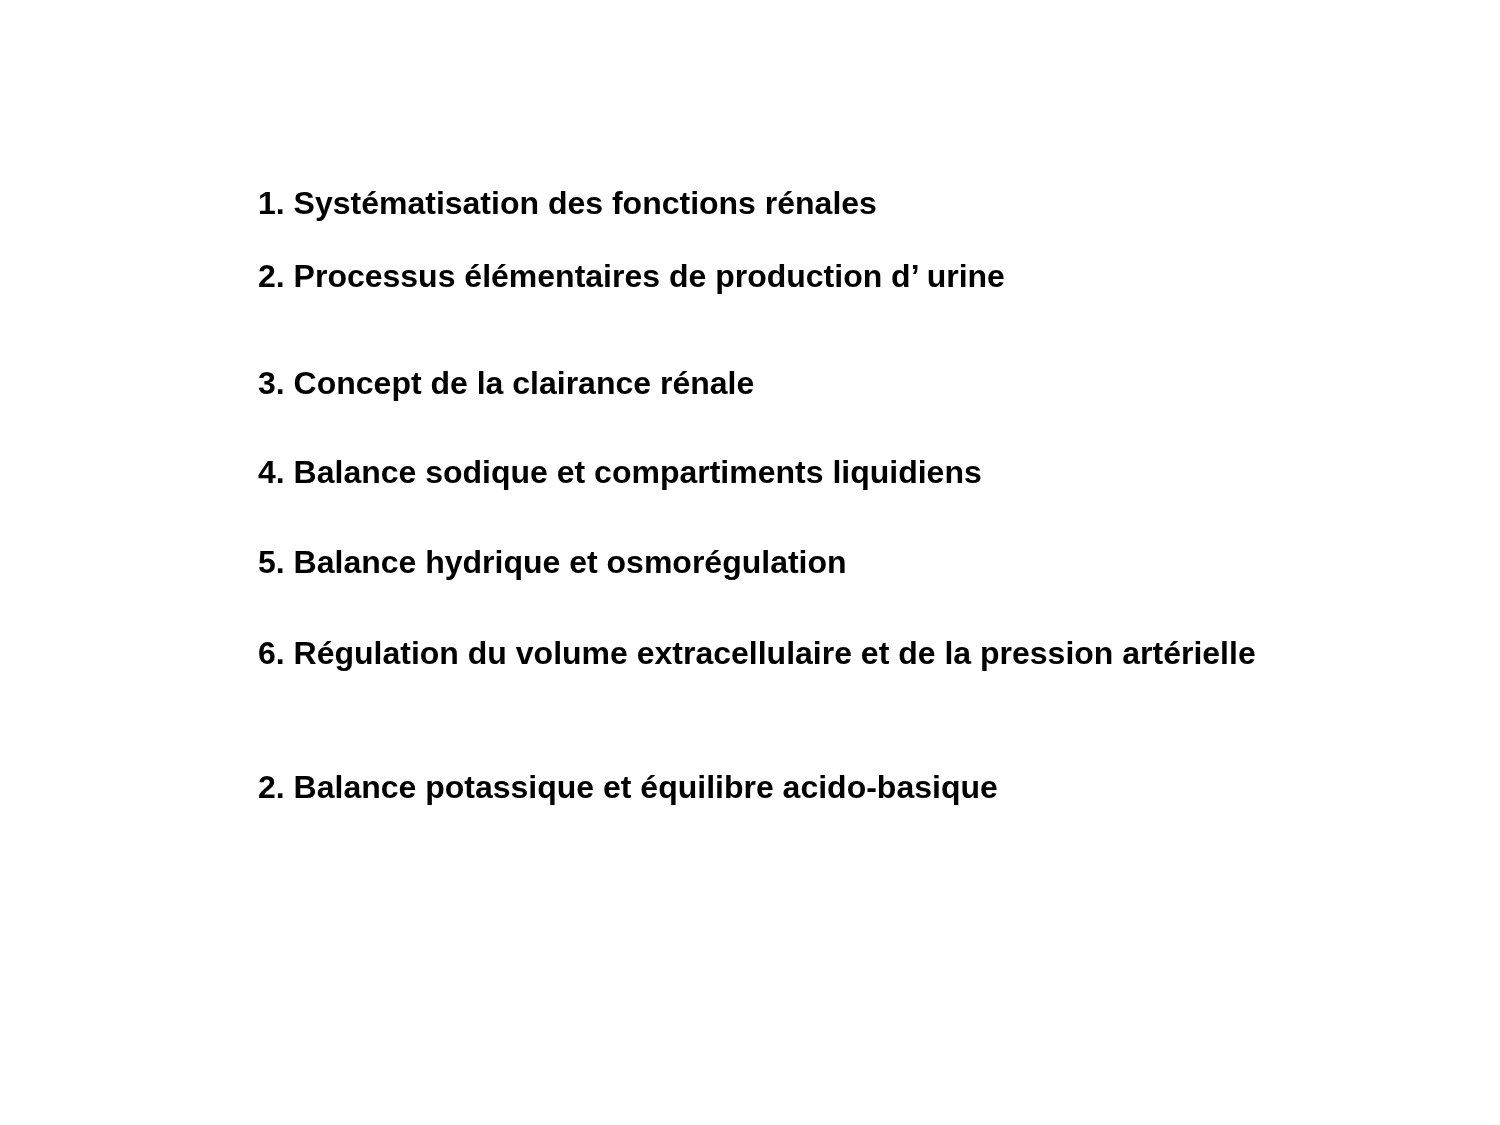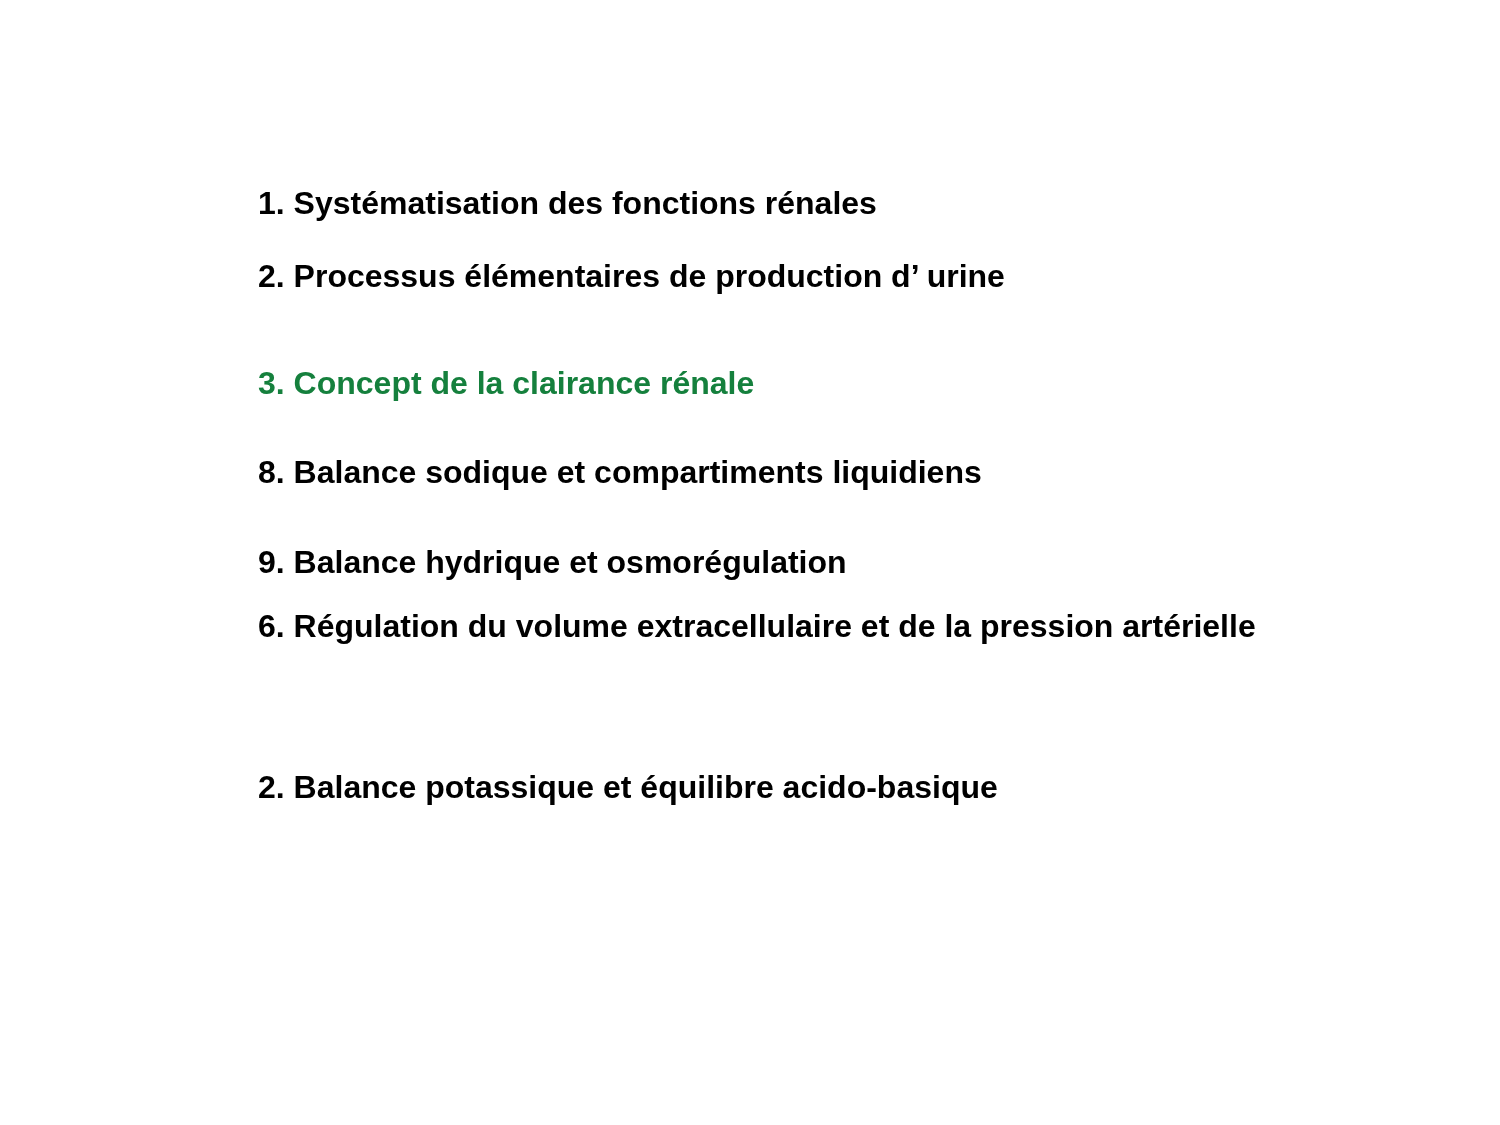--- a/index.html
+++ b/index.html
@@ -32,28 +32,28 @@
   .item {
     position: absolute;
     left: 0;
     width: 1030px;
     font-weight: bold;
     font-size: 32px;
     line-height: 44px;
     color: #000000;
     white-space: normal;
   }
-  .item.active { color: #15803d; }
+  .item.active { color: #000000; }
 </style>
 </head>
 <body>
 
 <div class="slide">
   <ul class="outline">
     <li class="item" style="top:181px">1. Systématisation des fonctions rénales</li>
     <li class="item" style="top:254px">2. Processus élémentaires de production d’ urine</li>
     <li class="item active" style="top:361px">3. Concept de la clairance rénale</li>
-    <li class="item" style="top:450px">8. Balance sodique et compartiments liquidiens</li>
-    <li class="item" style="top:540px">9. Balance hydrique et osmorégulation</li>
-    <li class="item" style="top:604px;width:1010px">6. Régulation du volume extracellulaire et de la pression artérielle</li>
+    <li class="item" style="top:450px">4. Balance sodique et compartiments liquidiens</li>
+    <li class="item" style="top:540px">5. Balance hydrique et osmorégulation</li>
+    <li class="item" style="top:631px;width:1010px">6. Régulation du volume extracellulaire et de la pression artérielle</li>
     <li class="item" style="top:765px">2. Balance potassique et équilibre acido-basique</li>
   </ul>
 </div>
 
 </body></html>

